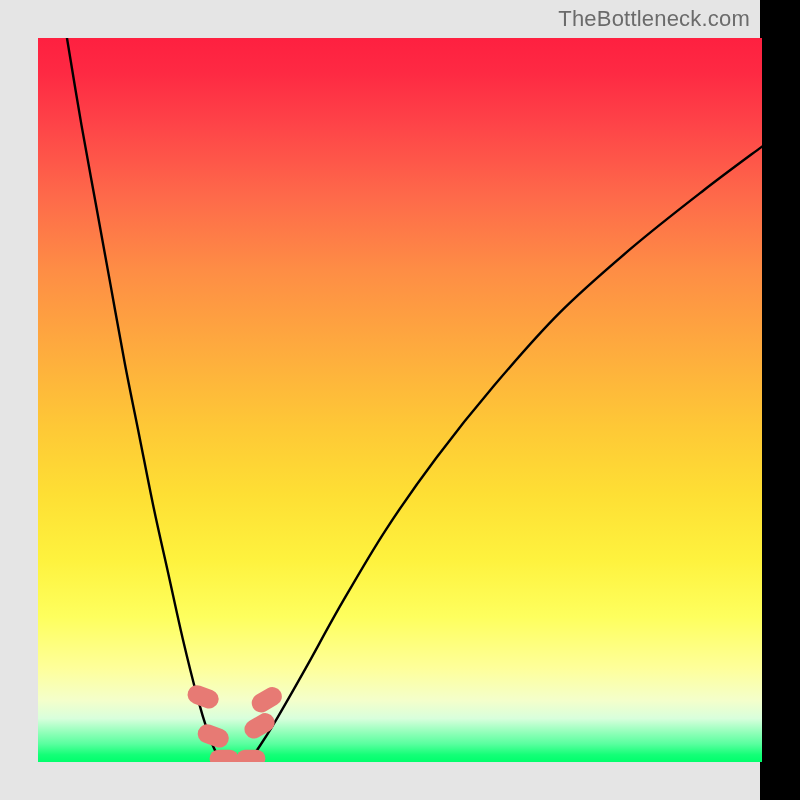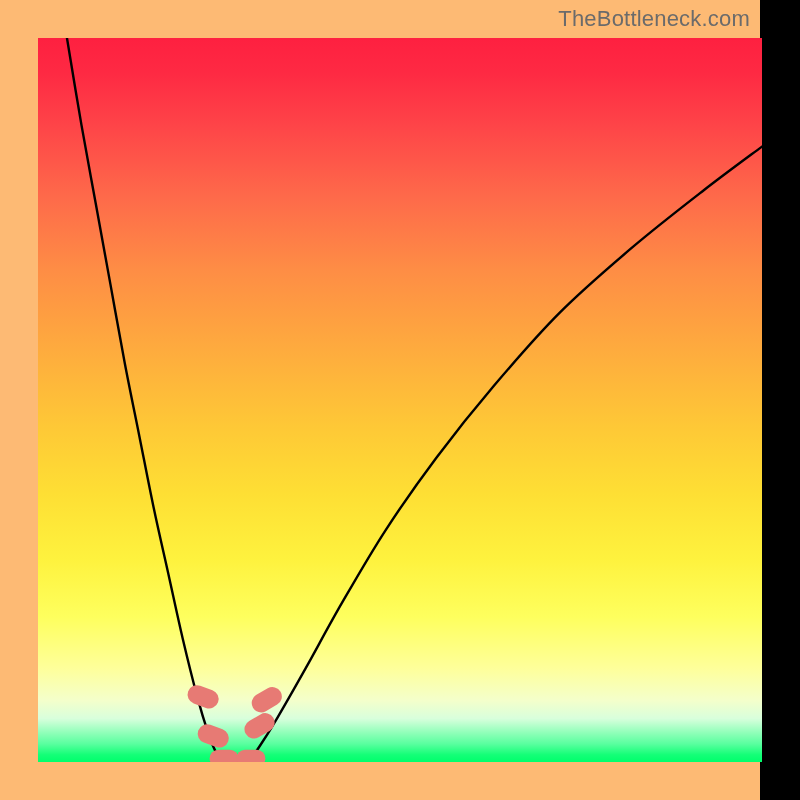--- a/index.html
+++ b/index.html
@@ -10,21 +10,21 @@
     background: #000;
     overflow: hidden;
     font-family: Arial, Helvetica, sans-serif;
   }
   .frame {
     position: absolute;
     top: 0;
     left: 0;
     width: 760px;
     height: 800px;
-    background: #fdba74;
+    background: #e5e5e5;
     text-decoration: underline;
   }
   .plot {
     position: absolute;
     top: 38px;
     left: 38px;
     width: 724px;
     height: 724px;
     overflow: hidden;
   }

